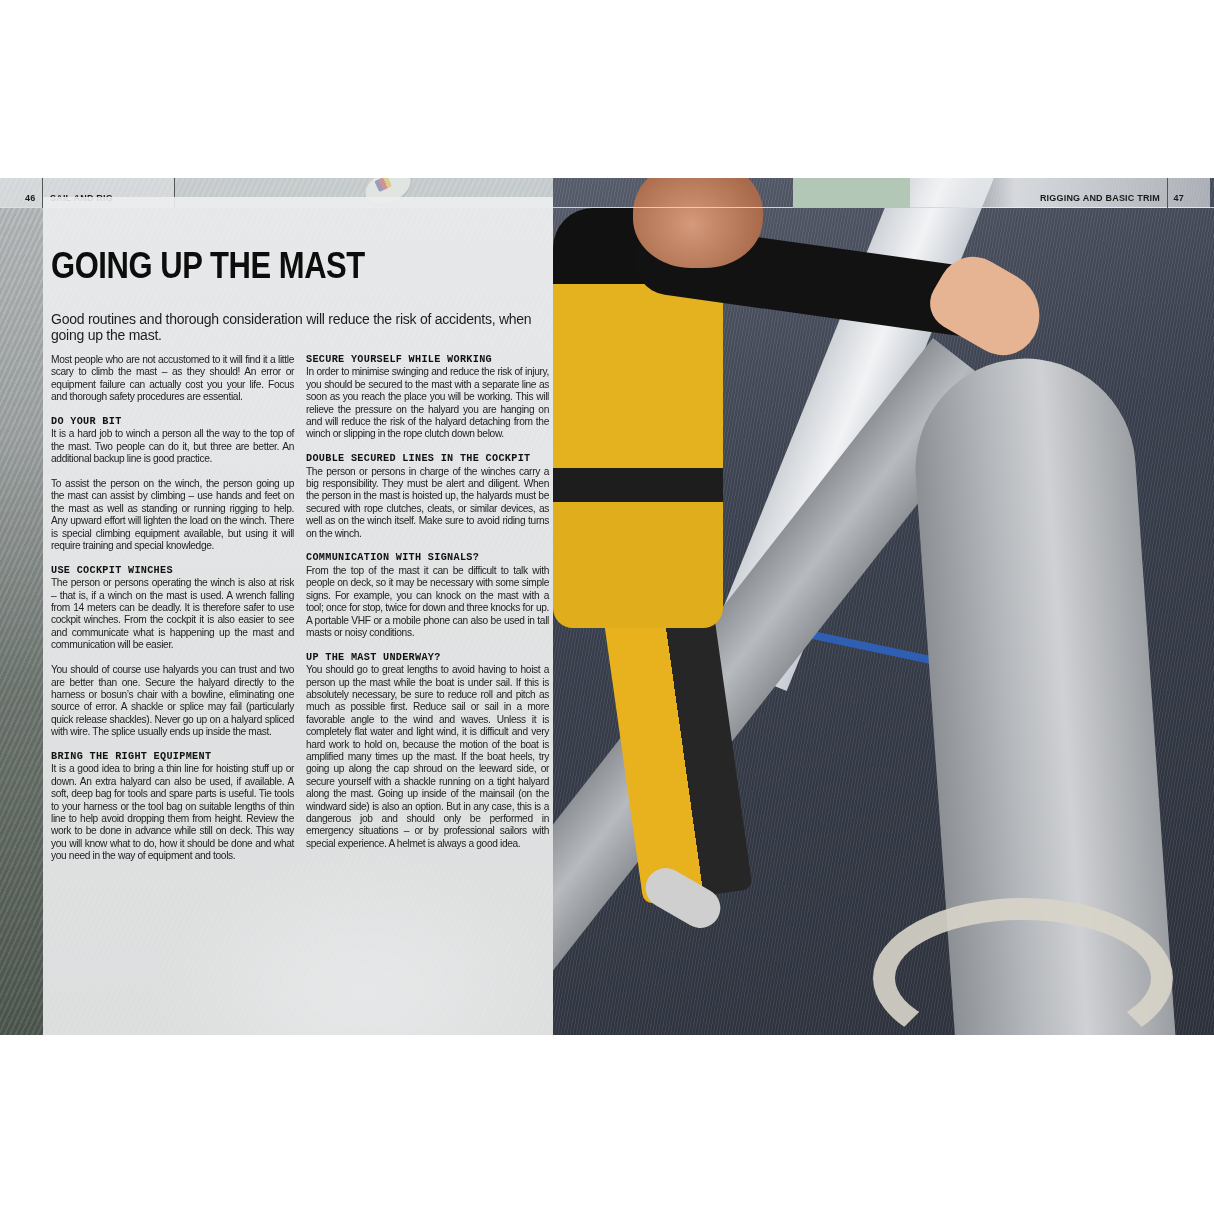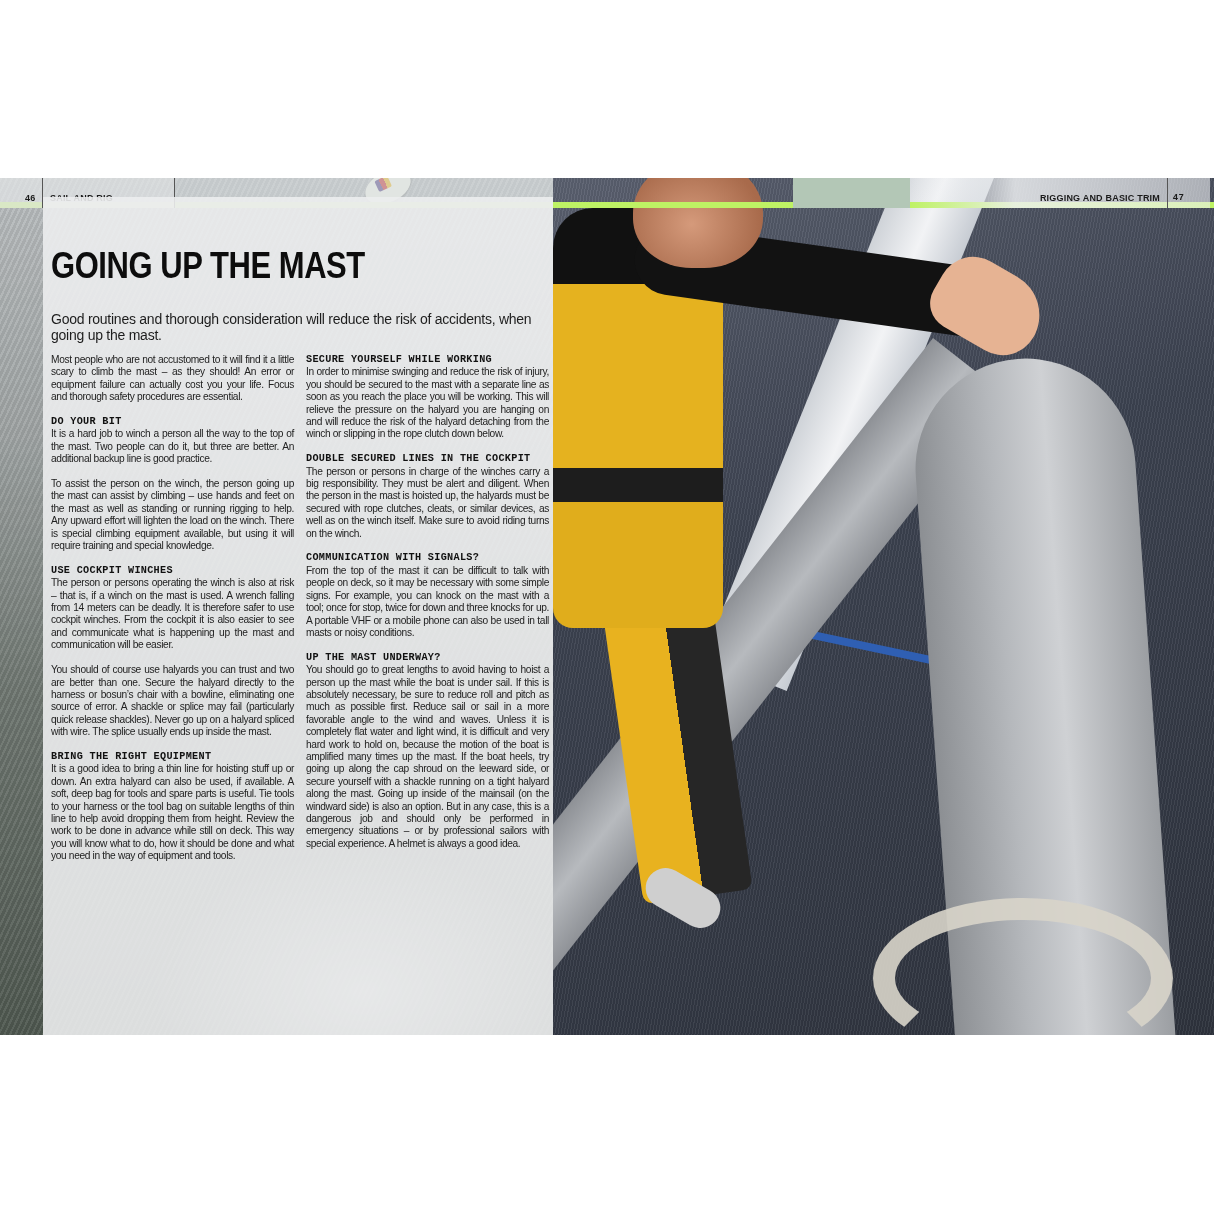--- a/index.html
+++ b/index.html
@@ -83,21 +83,21 @@
     transform: rotate(-8deg); border-radius: 10px;
   }
   .shoe {
     position: absolute; left: 90px; top: 700px; width: 80px; height: 40px; background: #cfcfcf;
     border-radius: 20px; transform: rotate(30deg);
   }
 
   
   .header {
     position: absolute; left: 0; top: 0; width: 1214px; height: 30px;
-    border-bottom: 6px solid #bef264; font-family: "Liberation Sans", sans-serif;
+    border-bottom: 1px solid #bef264; font-family: "Liberation Sans", sans-serif;
     font-weight: bold; font-size: 9px; letter-spacing: 0.2px; color: #1a1a1a;
   }
   .hdr-left {
     position: absolute; left: 0; top: 0; width: 175px; height: 30px;
     background: rgba(225,228,229,0.75); border-right: 1px solid #555;
   }
   .hdr-left-ext {
     position: absolute; left: 175px; top: 0; width: 378px; height: 30px;
     background: rgba(215,220,222,0.55);
   }
@@ -106,21 +106,21 @@
   .section-left { position: absolute; left: 50px; top: 15px; }
   .accent-block {
     position: absolute; left: 793px; top: 0; width: 117px; height: 30px; background: #b3c7b6;
   }
   .hdr-right {
     position: absolute; left: 910px; top: 0; width: 300px; height: 30px;
     background: linear-gradient(90deg, rgba(255,255,255,0) 0%, rgba(238,240,242,0.85) 35%, rgba(238,240,242,0.6) 100%);
   }
   .section-right { position: absolute; right: 50px; top: 15px; }
   .pg-sep-right { position: absolute; right: 42px; top: 0; width: 1px; height: 30px; background: #555; }
-  .pgnum-right { position: absolute; right: 26px; top: 15px; font-family: Liberation Mono, monospace; }
+  .pgnum-right { position: absolute; right: 26px; top: 15px; }
 
   
   .panel {
     position: absolute; left: 43px; top: 19px; width: 510px; height: 1050px;
     background: rgba(236,237,238,0.9);
   }
   .title {
     position: absolute; left: 8px; top: 48px;
     font-family: "Liberation Sans", sans-serif; font-weight: bold; font-size: 36px;
     transform: scaleX(0.86); transform-origin: left top; letter-spacing: -0.5px; color: #0d0d0d;

